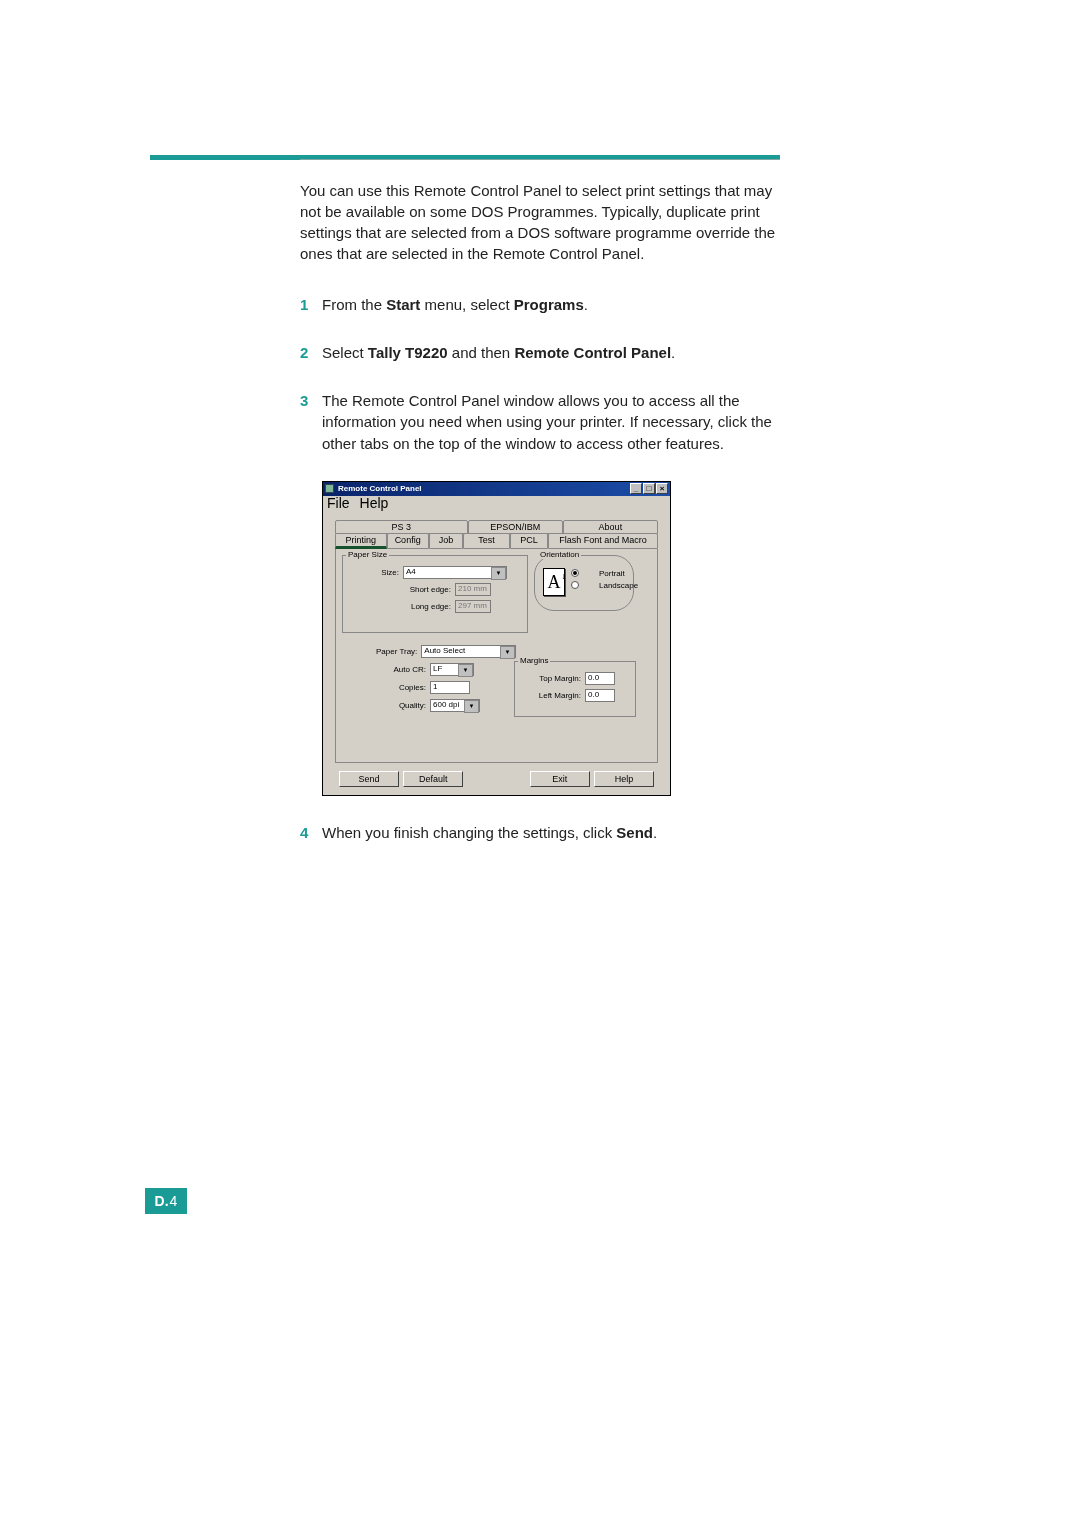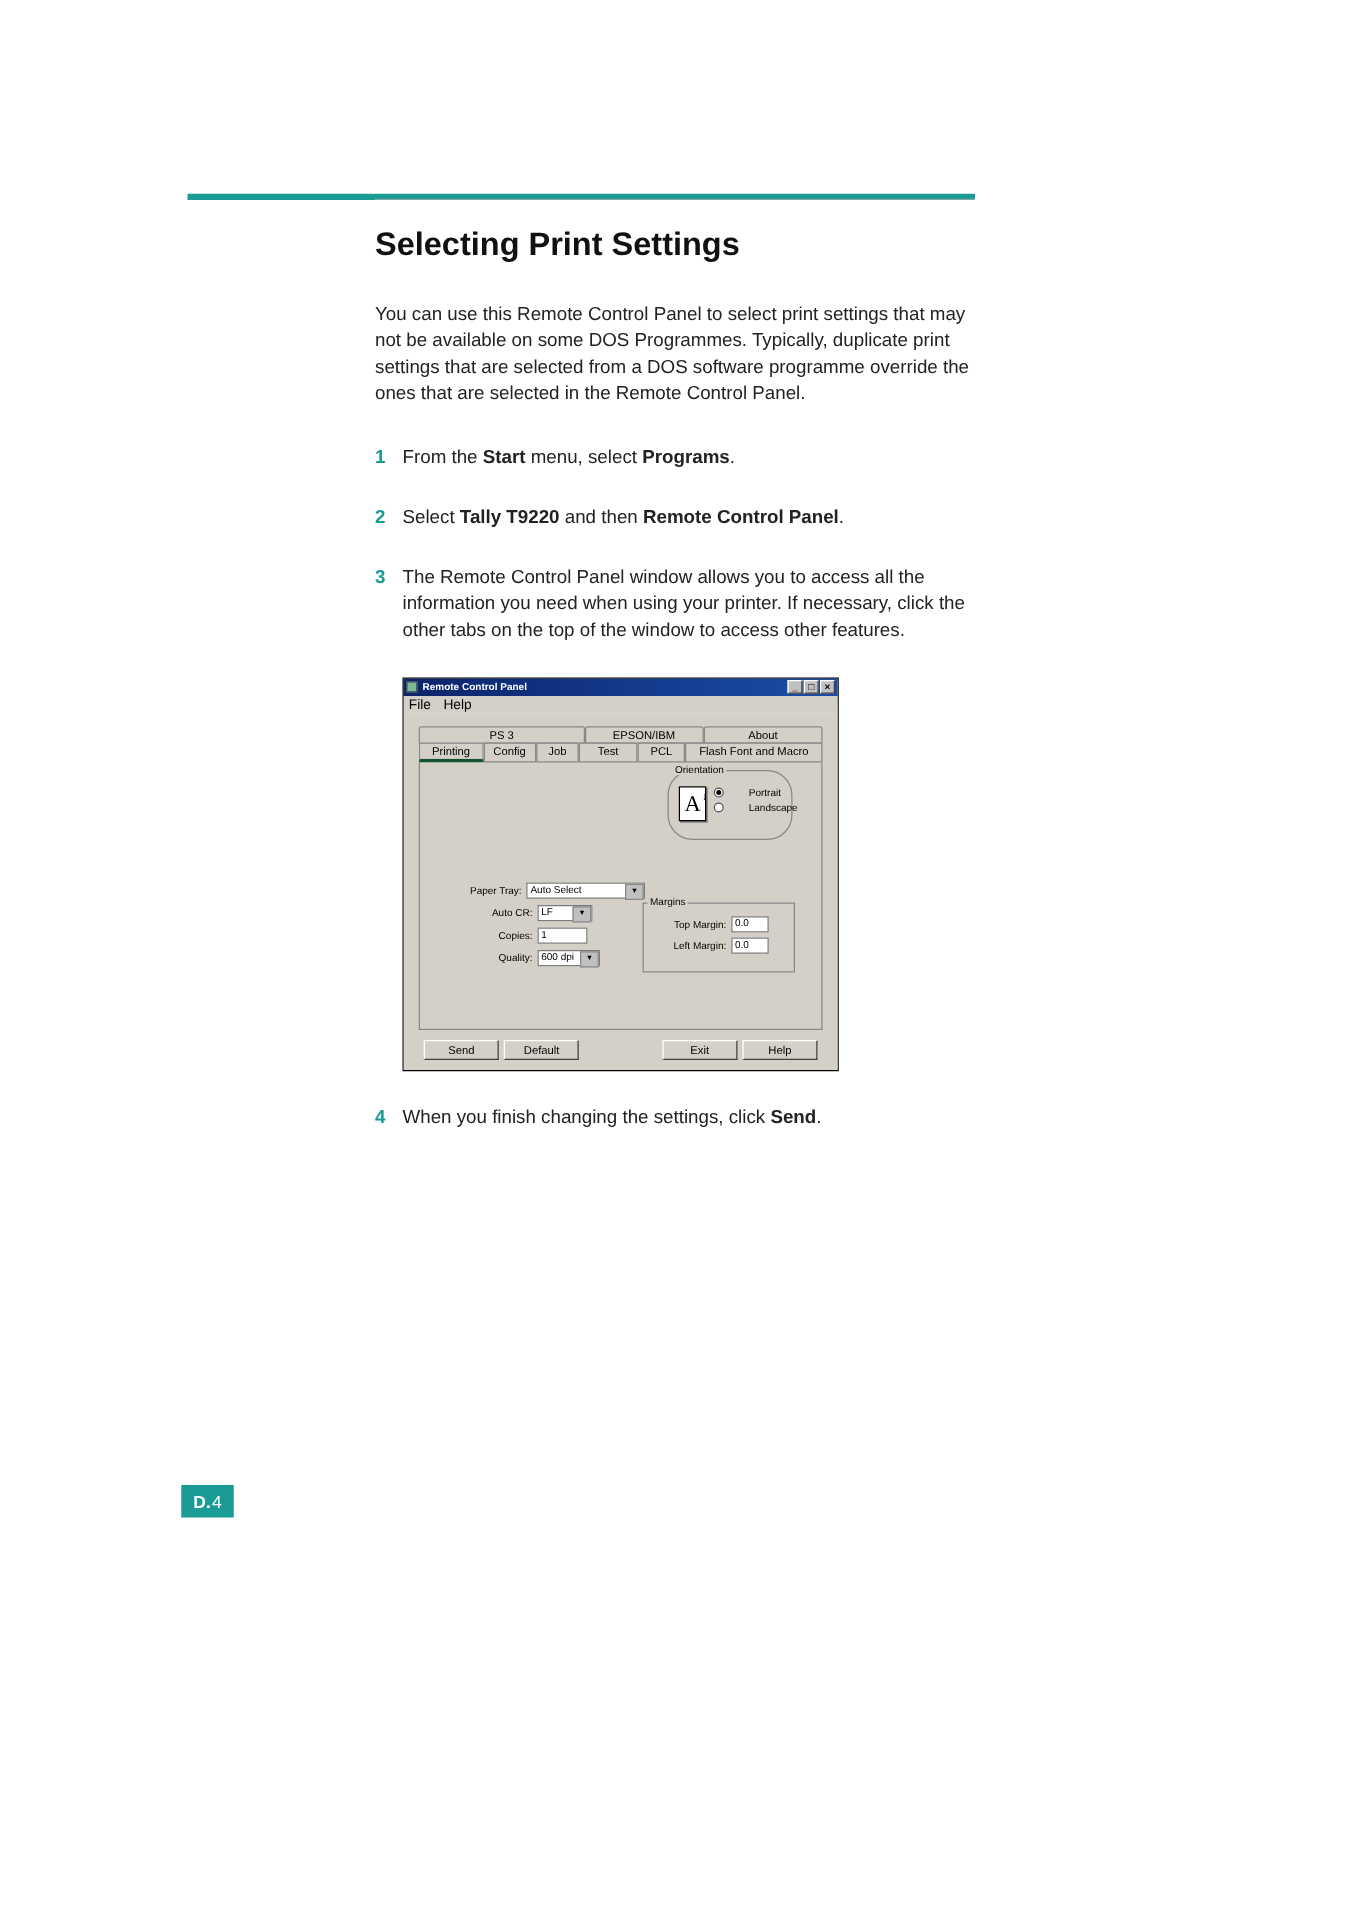--- a/index.html
+++ b/index.html
@@ -113,21 +113,21 @@
     margin-left: 1px;
     font-size: 8px; line-height:9px; text-align:center; color:#000;
   }
   .menubar {
     height: 14px;
     background: #d4d0c8;
     display: flex;
     align-items: center;
     padding: 0 4px;
     gap: 10px;
-    font-size: 11px;
+    font-size: 14px;
   }
   .dlgbody {
     background: #d4d0c8;
     padding: 10px 12px 6px 12px;
   }
   .tabrow1, .tabrow2 {
     display: flex;
     font-size: 9px;
   }
   .tab {
@@ -214,21 +214,20 @@
   }
   .btn.space{background:transparent;border:none;}
 </style>
 </head>
 <body>
 
 <div class="rule"></div>
 <div class="rule-thin"></div>
 
 <div class="content">
-  <h1>Selecting Print Settings</h1>
   <p class="intro">You can use this Remote Control Panel to select print settings that may not be available on some DOS Programmes. Typically, duplicate print settings that are selected from a DOS software programme override the ones that are selected in the Remote Control Panel.</p>
 
 
   <ol>
     <li>
       <span class="num">1</span>
       <span>From the </span><b>Start</b><span> menu, select </span><b>Programs</b><span>.</span>
     </li>
     <li>
       <span class="num">2</span>
@@ -262,20 +261,37 @@
       <div class="tabrow2">
         <div class="tab t-print active">Printing</div>
         <div class="tab t-config">Config</div>
         <div class="tab t-job">Job</div>
         <div class="tab t-test">Test</div>
         <div class="tab t-pcl">PCL</div>
         <div class="tab t-flash">Flash Font and Macro</div>
       </div>
       <div class="panel">
 
+        <div class="groupbox gb-paper">
+          <span class="legend">Paper Size</span>
+          <div style="padding:10px 8px 4px 8px;">
+            <div class="row">
+              <span class="lbl" style="width:48px">Size:</span>
+              <span class="inp dd" style="width:104px;margin-left:4px">A4</span>
+            </div>
+            <div class="row">
+              <span class="lbl" style="width:100px">Short edge:</span>
+              <span class="inp disabled" style="width:36px;margin-left:4px">210 mm</span>
+            </div>
+            <div class="row">
+              <span class="lbl" style="width:100px">Long edge:</span>
+              <span class="inp disabled" style="width:36px;margin-left:4px">297 mm</span>
+            </div>
+          </div>
+        </div>
 
         <div class="groupbox gb-orient">
           <span class="legend">Orientation</span>
           <div class="a-preview">A</div>
           <div style="position:absolute; left:36px; top:10px;">
             <div class="radio sel">
                 <span class="dot"></span>
                 <span>Portrait</span>
               </div>
             <div class="radio">

